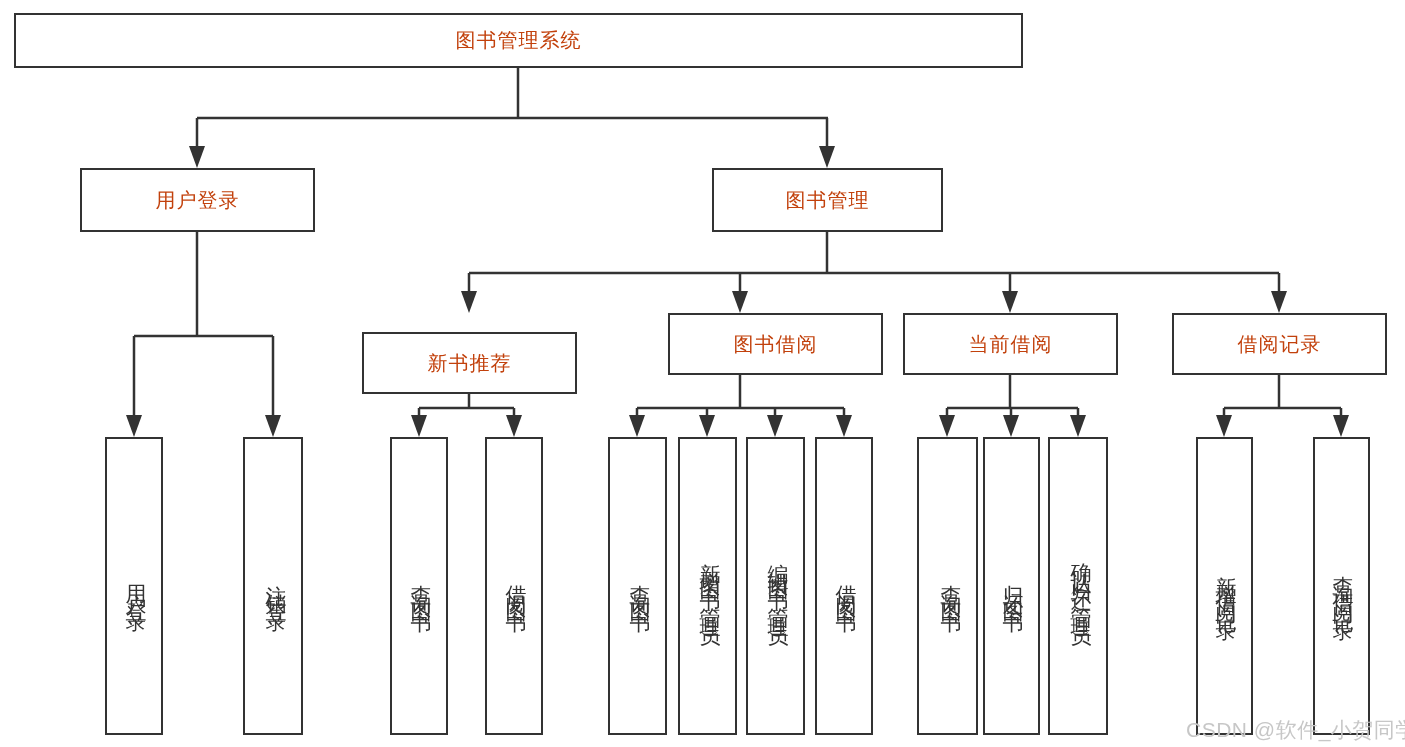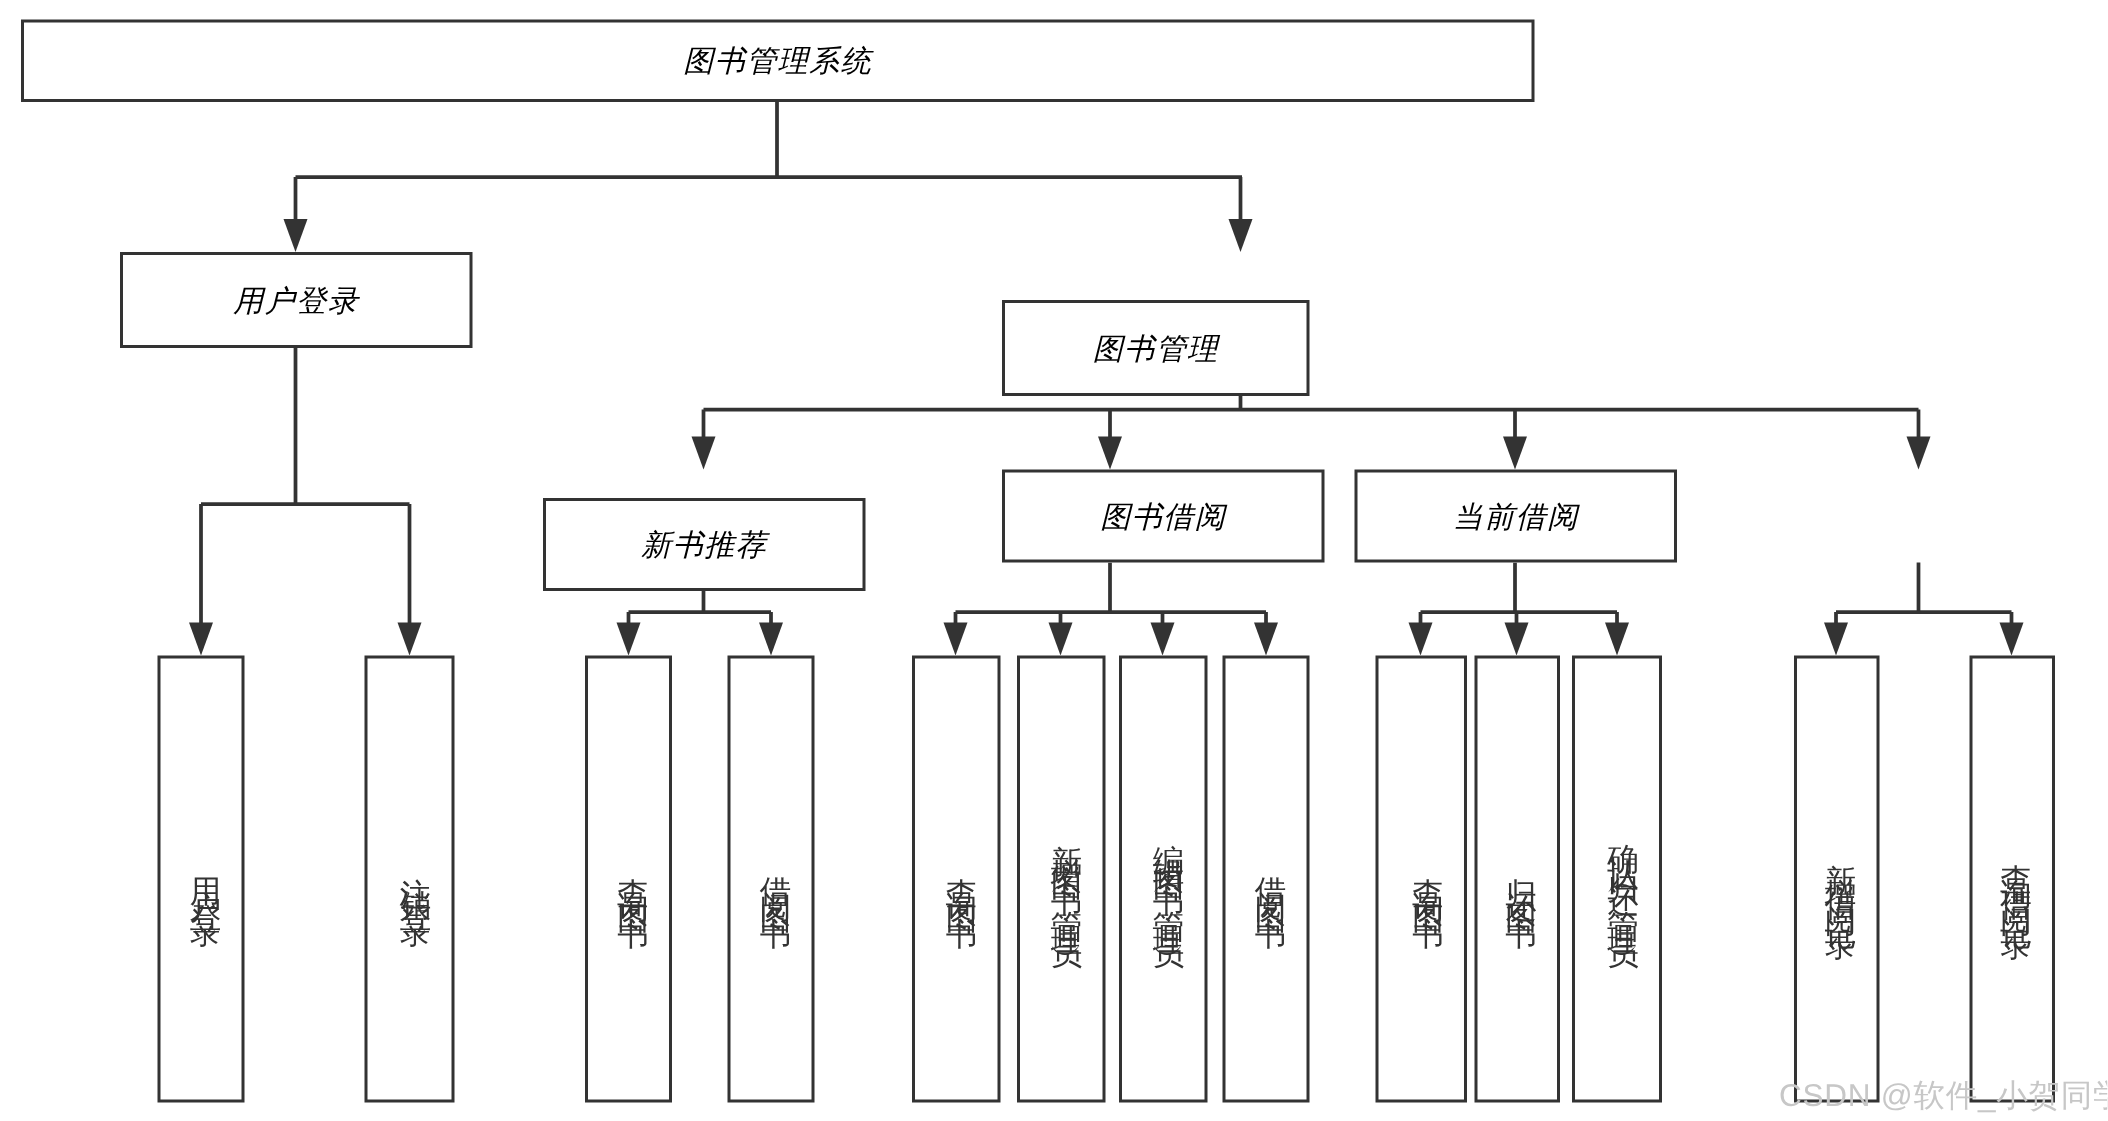--- a/index.html
+++ b/index.html
@@ -19,49 +19,48 @@
     position: absolute;
     left: 0; top: 0;
     width: 1405px; height: 747px;
     z-index: 0;
   }
   .box {
     position: absolute;
     box-sizing: border-box;
     border: 2.5px solid #333333;
     background: #ffffff;
-    color: #000000;
+    color: #c2410c;
     display: flex;
     align-items: center;
     justify-content: center;
     font-size: 20px;
     letter-spacing: 1px;
     z-index: 1;
     white-space: nowrap;
-    font-style: italic;
   }
   .vbox {
     position: absolute;
     box-sizing: border-box;
     border: 2.5px solid #333333;
     background: #ffffff;
     color: #333333;
     writing-mode: vertical-rl;
     text-orientation: mixed;
     text-align: center;
     font-size: 21px;
     letter-spacing: 9px;
     line-height: 50px;
     z-index: 1;
     overflow: hidden;
   }
   
   .b-root  { left: 14px;  top: 13px;  width: 1009px; height: 55px; }
   .b-l1a   { left: 80px;  top: 168px; width: 235px;  height: 64px; }
-  .b-l1b   { left: 668px; top: 168px; width: 205px;  height: 64px; margin-top: 32px; }
+  .b-l1b   { left: 712px; top: 168px; width: 231px;  height: 64px; }
   .b-s1    { left: 362px;  top: 332px; width: 215px; height: 62px; }
   .b-s2    { left: 633px;  top: 313px; width: 215px; height: 62px; margin-left: 35px; }
   .b-s3    { left: 903px;  top: 313px; width: 215px; height: 62px; }
   .b-s4    { left: 1172px; top: 313px; width: 215px; height: 62px; }
   .leaf    { top: 437px; height: 298px; }
   .b-c1  { left: 105px;  width: 58px; }
   .b-c2  { left: 243px;  width: 60px; }
   .b-c3  { left: 390px;  width: 58px; }
   .b-c4  { left: 485px;  width: 58px; }
   .b-c5  { left: 608px;  width: 59px; }
@@ -168,20 +167,21 @@
   </svg>
 
   <div class="box b-root">图书管理系统</div>
 
   <div class="box b-l1a">用户登录</div>
   <div class="box b-l1b">图书管理</div>
 
   <div class="box b-s1">新书推荐</div>
   <div class="box b-s2">图书借阅</div>
   <div class="box b-s3">当前借阅</div>
+  <div class="box b-s4">借阅记录</div>
 
   <div class="vbox leaf b-c1">用户登录</div>
   <div class="vbox leaf b-c2">注销登录</div>
 
   <div class="vbox leaf b-c3">查询图书</div>
   <div class="vbox leaf b-c4">借阅图书</div>
 
   <div class="vbox leaf b-c5">查询图书</div>
   <div class="vbox leaf b-c6">新增图书（管理员）</div>
   <div class="vbox leaf b-c7">编辑图书（管理员）</div>

